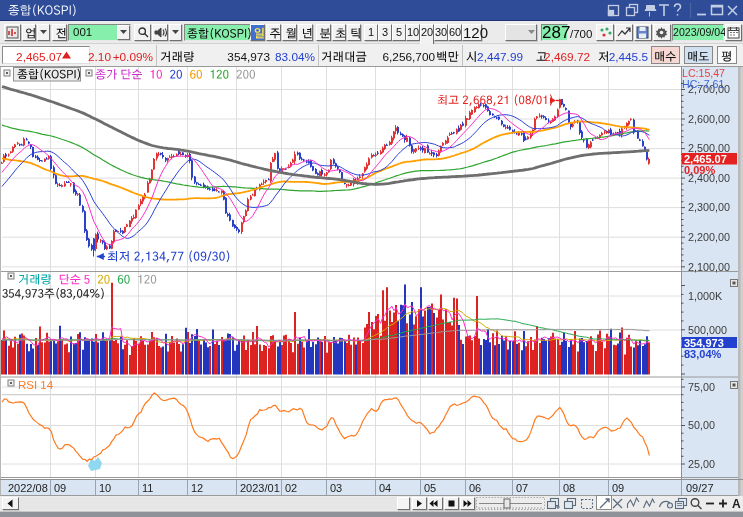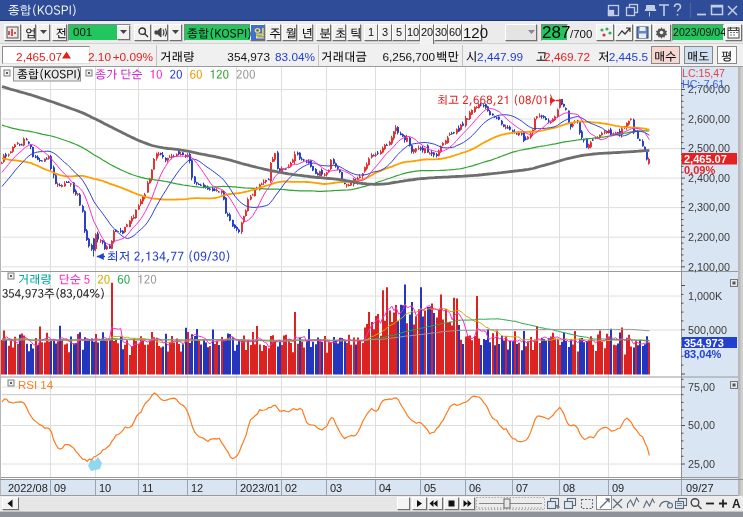--- a/index.html
+++ b/index.html
@@ -1,18 +1,18 @@
 <!DOCTYPE html>
 <html><head><meta charset="utf-8"><style>
 *{margin:0;padding:0;box-sizing:border-box}
 html,body{width:743px;height:517px;overflow:hidden;background:#cfcfcf}
 body{font-family:"Liberation Sans",sans-serif;position:relative}
 .abs{position:absolute}
 .b3{position:absolute;background:#f2f2f2;border:1px solid;border-color:#ffffff #6f6f6f #6f6f6f #ffffff;box-shadow:1px 1px 0 #c9c9c9}
-.fld{position:absolute;background:#22c55e;border:1px solid;border-color:#868686 #e8e8e8 #e8e8e8 #868686}
+.fld{position:absolute;background:#86efac;border:1px solid;border-color:#868686 #e8e8e8 #e8e8e8 #868686}
 .t{position:absolute;font-size:11.5px;color:#111;white-space:nowrap}
 svg{position:absolute;overflow:visible}
 </style></head><body>
 <div class="abs" style="left:0;top:0;width:743px;height:21px;background:#2e4c97;border-bottom:1px solid #1d3572"></div>
 <svg class="abs" style="left:0;top:0" width="743" height="21">
     <path d="M9.79 13.63Q9.79 12.72 10.88 12.23Q11.97 11.75 13.82 11.75Q15.68 11.75 16.78 12.23Q17.89 12.71 17.89 13.63Q17.89 14.54 16.77 15.03Q15.65 15.52 13.82 15.51Q11.96 15.5 10.88 15.02Q9.79 14.54 9.79 13.63ZM11.0 13.63Q11.0 14.62 13.82 14.62Q15.1 14.62 15.89 14.37Q16.68 14.11 16.68 13.63Q16.68 13.13 15.91 12.88Q15.14 12.64 13.82 12.64Q11.0 12.64 11.0 13.63ZM8.52 10.88V9.96H13.27V8.44H14.39V9.96H19.1V10.88ZM9.29 8.32Q10.59 8.01 11.78 7.4Q12.97 6.8 13.14 6.16V5.9H9.99V5H17.69V5.9H14.54L14.55 6.16Q14.74 6.8 15.89 7.4Q17.04 8.01 18.37 8.34L17.94 9.11Q16.68 8.84 15.53 8.26Q14.38 7.68 13.85 7.02Q13.37 7.64 12.25 8.22Q11.14 8.8 9.77 9.13Z M22.11 15.52V11.77H23.2V12.7H28.3V11.77H29.39V15.52ZM23.2 14.65H28.3V13.5H23.2ZM28.27 11.3V4.7H29.39V7.75H30.83V8.73H29.39V11.3ZM21.83 5.82V4.95H25.82V5.82ZM20.28 7.48V6.62H27V7.48ZM20.76 9.61Q20.76 8.86 21.64 8.46Q22.52 8.05 23.81 8.05Q25.09 8.05 25.97 8.45Q26.86 8.85 26.86 9.61Q26.86 10.36 25.98 10.77Q25.1 11.18 23.81 11.18Q22.52 11.18 21.64 10.77Q20.76 10.36 20.76 9.61ZM21.92 9.61Q21.92 9.99 22.46 10.19Q22.99 10.39 23.81 10.39Q24.59 10.39 25.14 10.19Q25.7 9.99 25.7 9.61Q25.7 9.23 25.16 9.04Q24.63 8.85 23.81 8.85Q22.99 8.85 22.46 9.04Q21.92 9.24 21.92 9.61Z M33.07 10.21Q33.07 6.81 35.14 4.14L35.94 4.59Q35.59 5.15 35.45 5.36Q35.32 5.57 35.01 6.19Q34.7 6.81 34.56 7.3Q34.43 7.79 34.3 8.57Q34.17 9.36 34.17 10.21Q34.17 11.22 34.31 12.06Q34.45 12.91 34.75 13.62Q35.05 14.32 35.29 14.76Q35.53 15.19 35.94 15.82L35.14 16.28Q34.19 15.03 33.63 13.59Q33.07 12.16 33.07 10.21Z M37.91 14.5V5.56H39.04V10.05H39.07L42.92 5.56H44.41L40.99 9.44L44.56 14.5H43.16L40.26 10.26L39.04 11.64V14.5Z M45.12 10.04Q45.12 7.93 46.15 6.64Q47.18 5.35 48.89 5.35Q50.61 5.35 51.62 6.64Q52.64 7.93 52.64 10.05Q52.64 12.18 51.61 13.45Q50.59 14.71 48.89 14.71Q47.18 14.71 46.15 13.44Q45.12 12.17 45.12 10.04ZM46.3 10.04Q46.3 11.73 46.99 12.73Q47.69 13.73 48.89 13.73Q50.07 13.73 50.77 12.75Q51.46 11.77 51.46 10.05Q51.46 8.35 50.79 7.33Q50.11 6.32 48.89 6.32Q47.69 6.32 46.99 7.33Q46.3 8.34 46.3 10.04Z M53.62 12.74 54.65 12.38Q55 13.0 55.62 13.36Q56.23 13.73 57.04 13.73Q57.91 13.73 58.45 13.3Q58.99 12.88 58.99 12.17Q58.99 11.79 58.83 11.51Q58.67 11.22 58.33 11.01Q57.99 10.8 57.69 10.67Q57.39 10.54 56.89 10.38Q55.5 9.92 54.98 9.59Q53.93 8.91 53.93 7.73Q53.93 6.65 54.76 6Q55.6 5.35 56.97 5.35Q58.05 5.35 58.84 5.85Q59.62 6.34 59.97 7.11L59.0 7.43Q58.29 6.32 56.95 6.32Q56.09 6.32 55.6 6.71Q55.1 7.09 55.1 7.73Q55.1 8.09 55.27 8.37Q55.45 8.65 55.81 8.86Q56.18 9.06 56.5 9.19Q56.83 9.32 57.37 9.5Q57.52 9.54 57.59 9.57Q58.16 9.75 58.55 9.94Q58.94 10.12 59.35 10.42Q59.75 10.71 59.96 11.14Q60.16 11.57 60.16 12.13Q60.16 13.35 59.3 14.03Q58.44 14.71 57.02 14.71Q55.8 14.71 54.93 14.18Q54.05 13.64 53.62 12.74Z M61.77 14.5V5.56H65.18Q66.51 5.56 67.28 6.29Q68.05 7.01 68.05 8.22Q68.05 9.45 67.26 10.16Q66.48 10.88 65.19 10.88H62.9V14.5ZM62.9 9.92H65.02Q65.9 9.92 66.39 9.49Q66.88 9.06 66.88 8.22Q66.88 7.4 66.39 6.96Q65.91 6.53 65.0 6.53H62.9Z M69.65 14.5V5.56H70.79V14.5Z M72.75 15.82Q73.64 14.51 74.08 13.23Q74.52 11.95 74.52 10.21Q74.52 9.2 74.38 8.37Q74.23 7.53 73.94 6.82Q73.65 6.11 73.4 5.66Q73.16 5.22 72.75 4.59L73.55 4.14Q75.63 6.84 75.63 10.21Q75.63 12.16 75.07 13.6Q74.5 15.04 73.55 16.28Z" fill="#f0f3fa"></path>
     <g stroke="#c3cde4" fill="none" stroke-width="1.3">
       <rect x="608.5" y="5.5" width="10" height="10"></rect>
       <rect x="608.5" y="10.5" width="5" height="5" fill="#c3cde4"></rect>
       <rect x="629.5" y="4.5" width="8" height="8"></rect>

